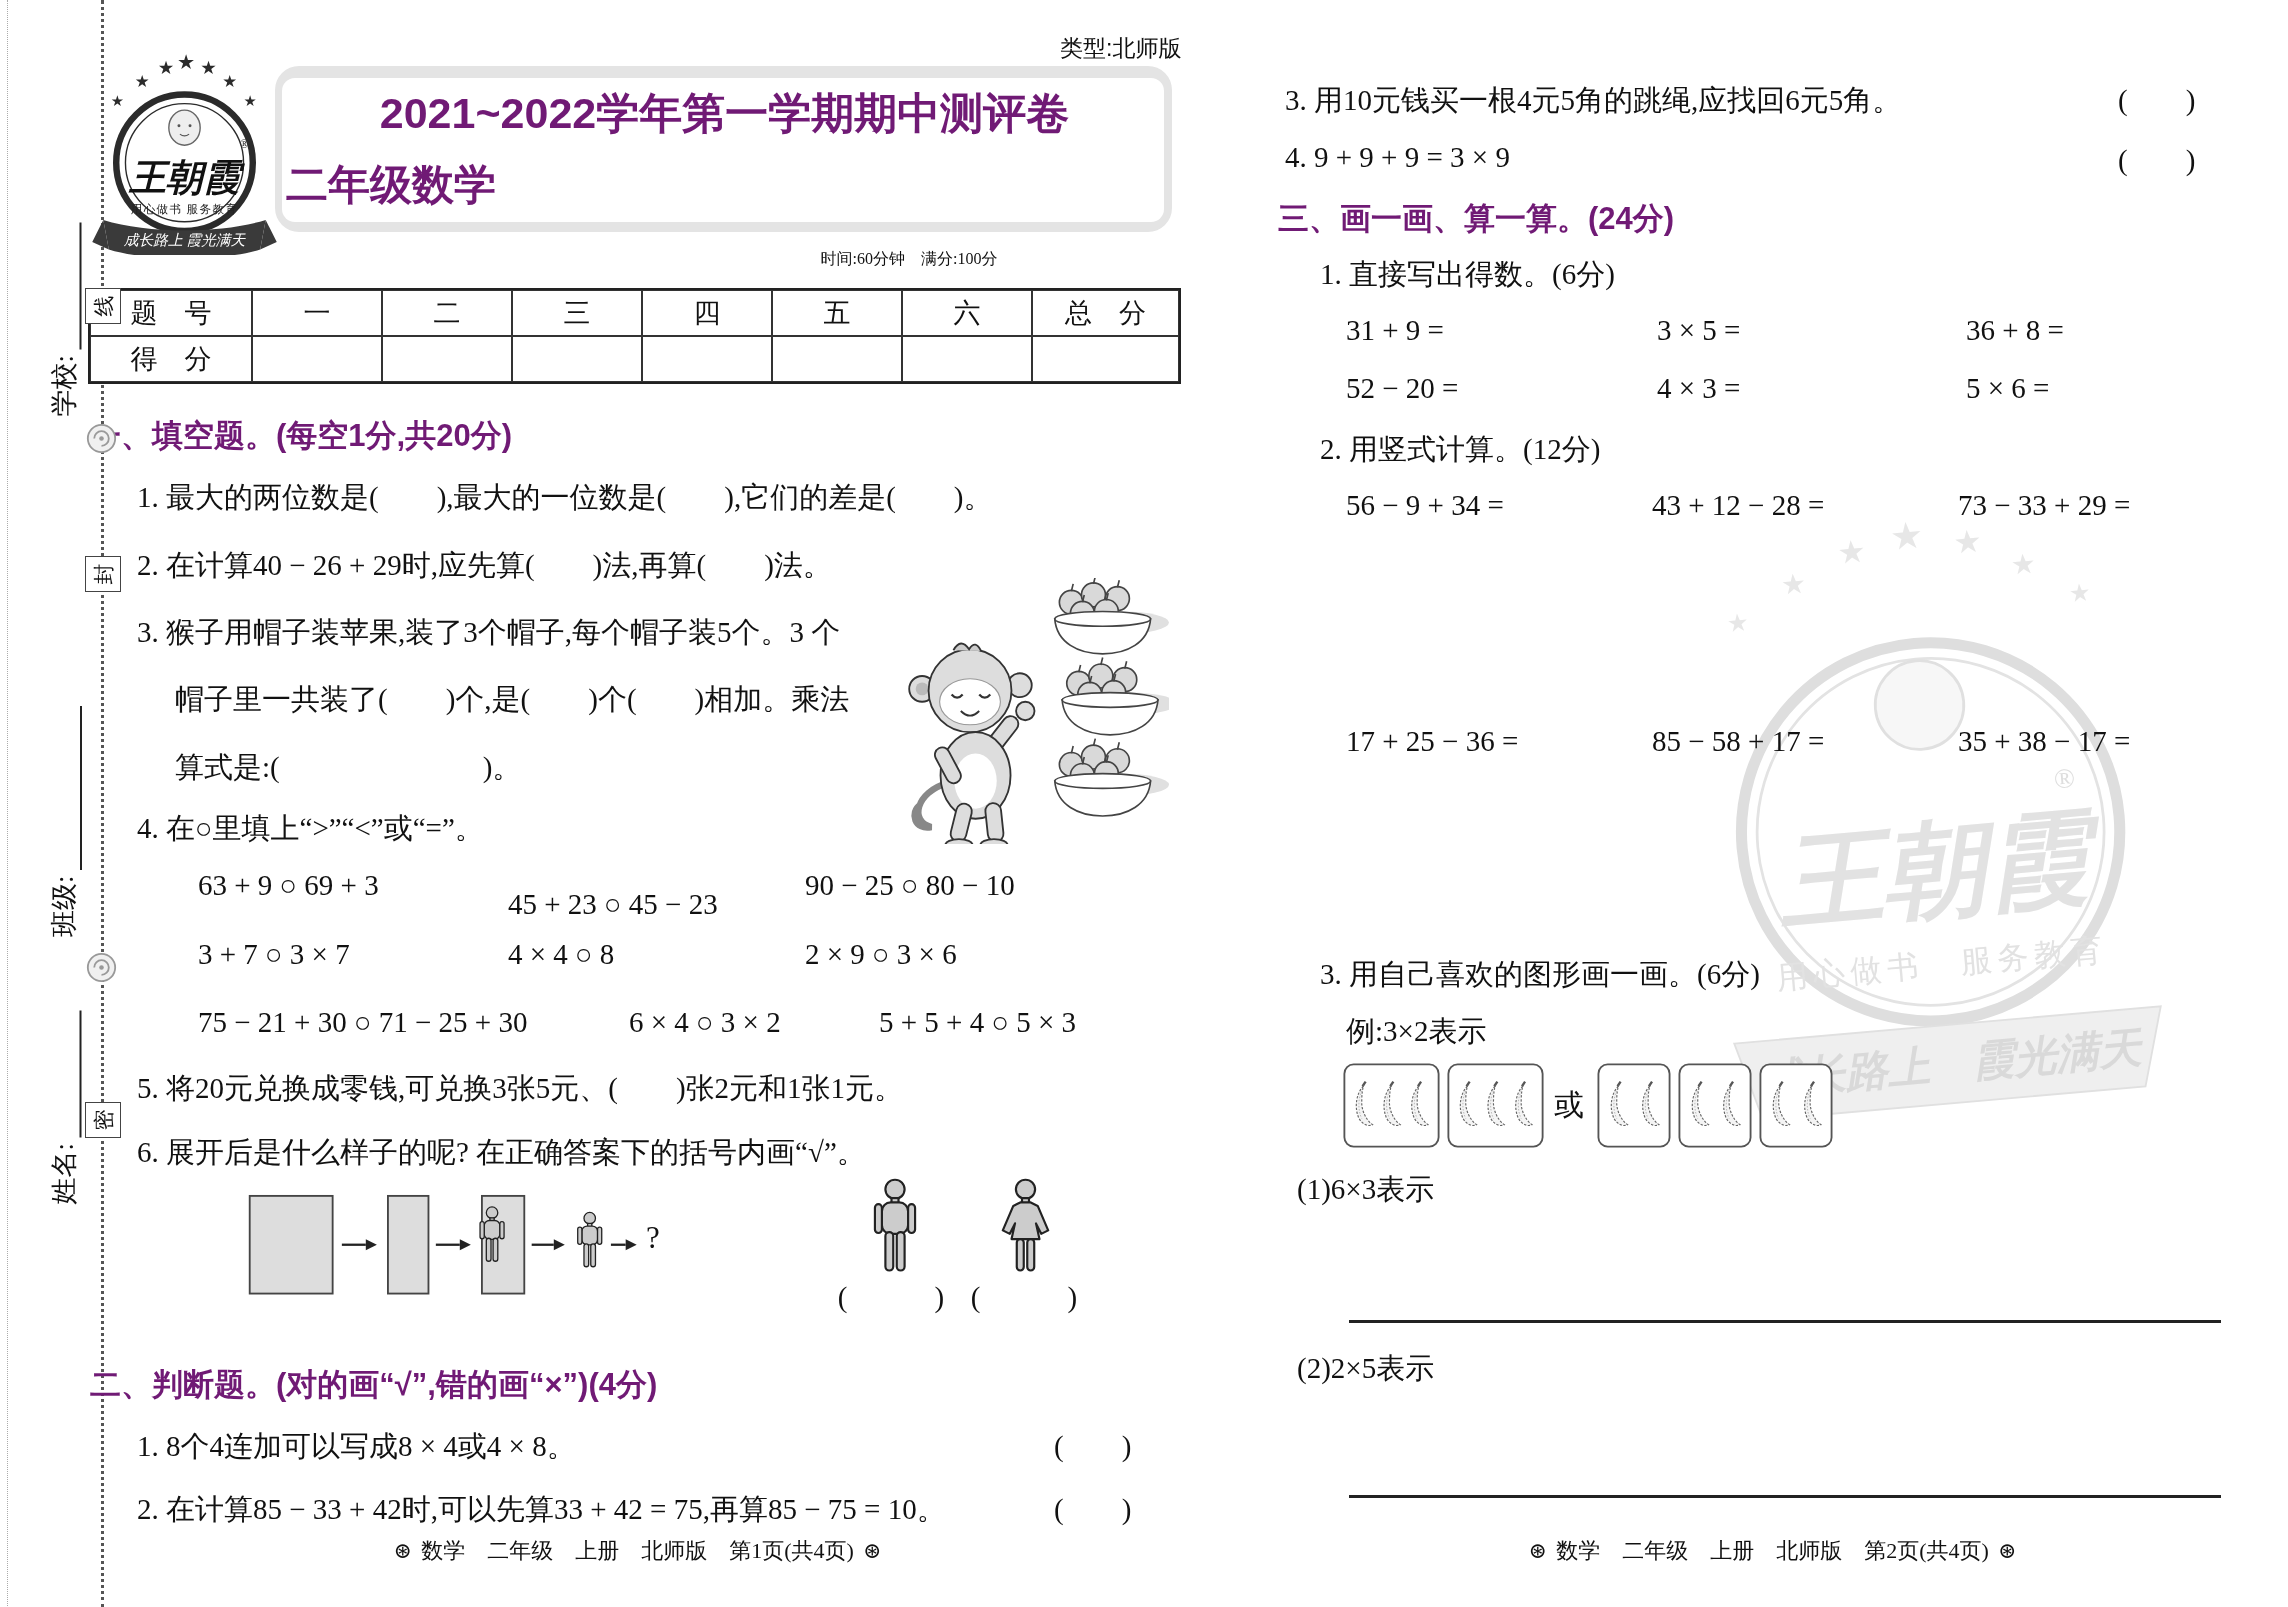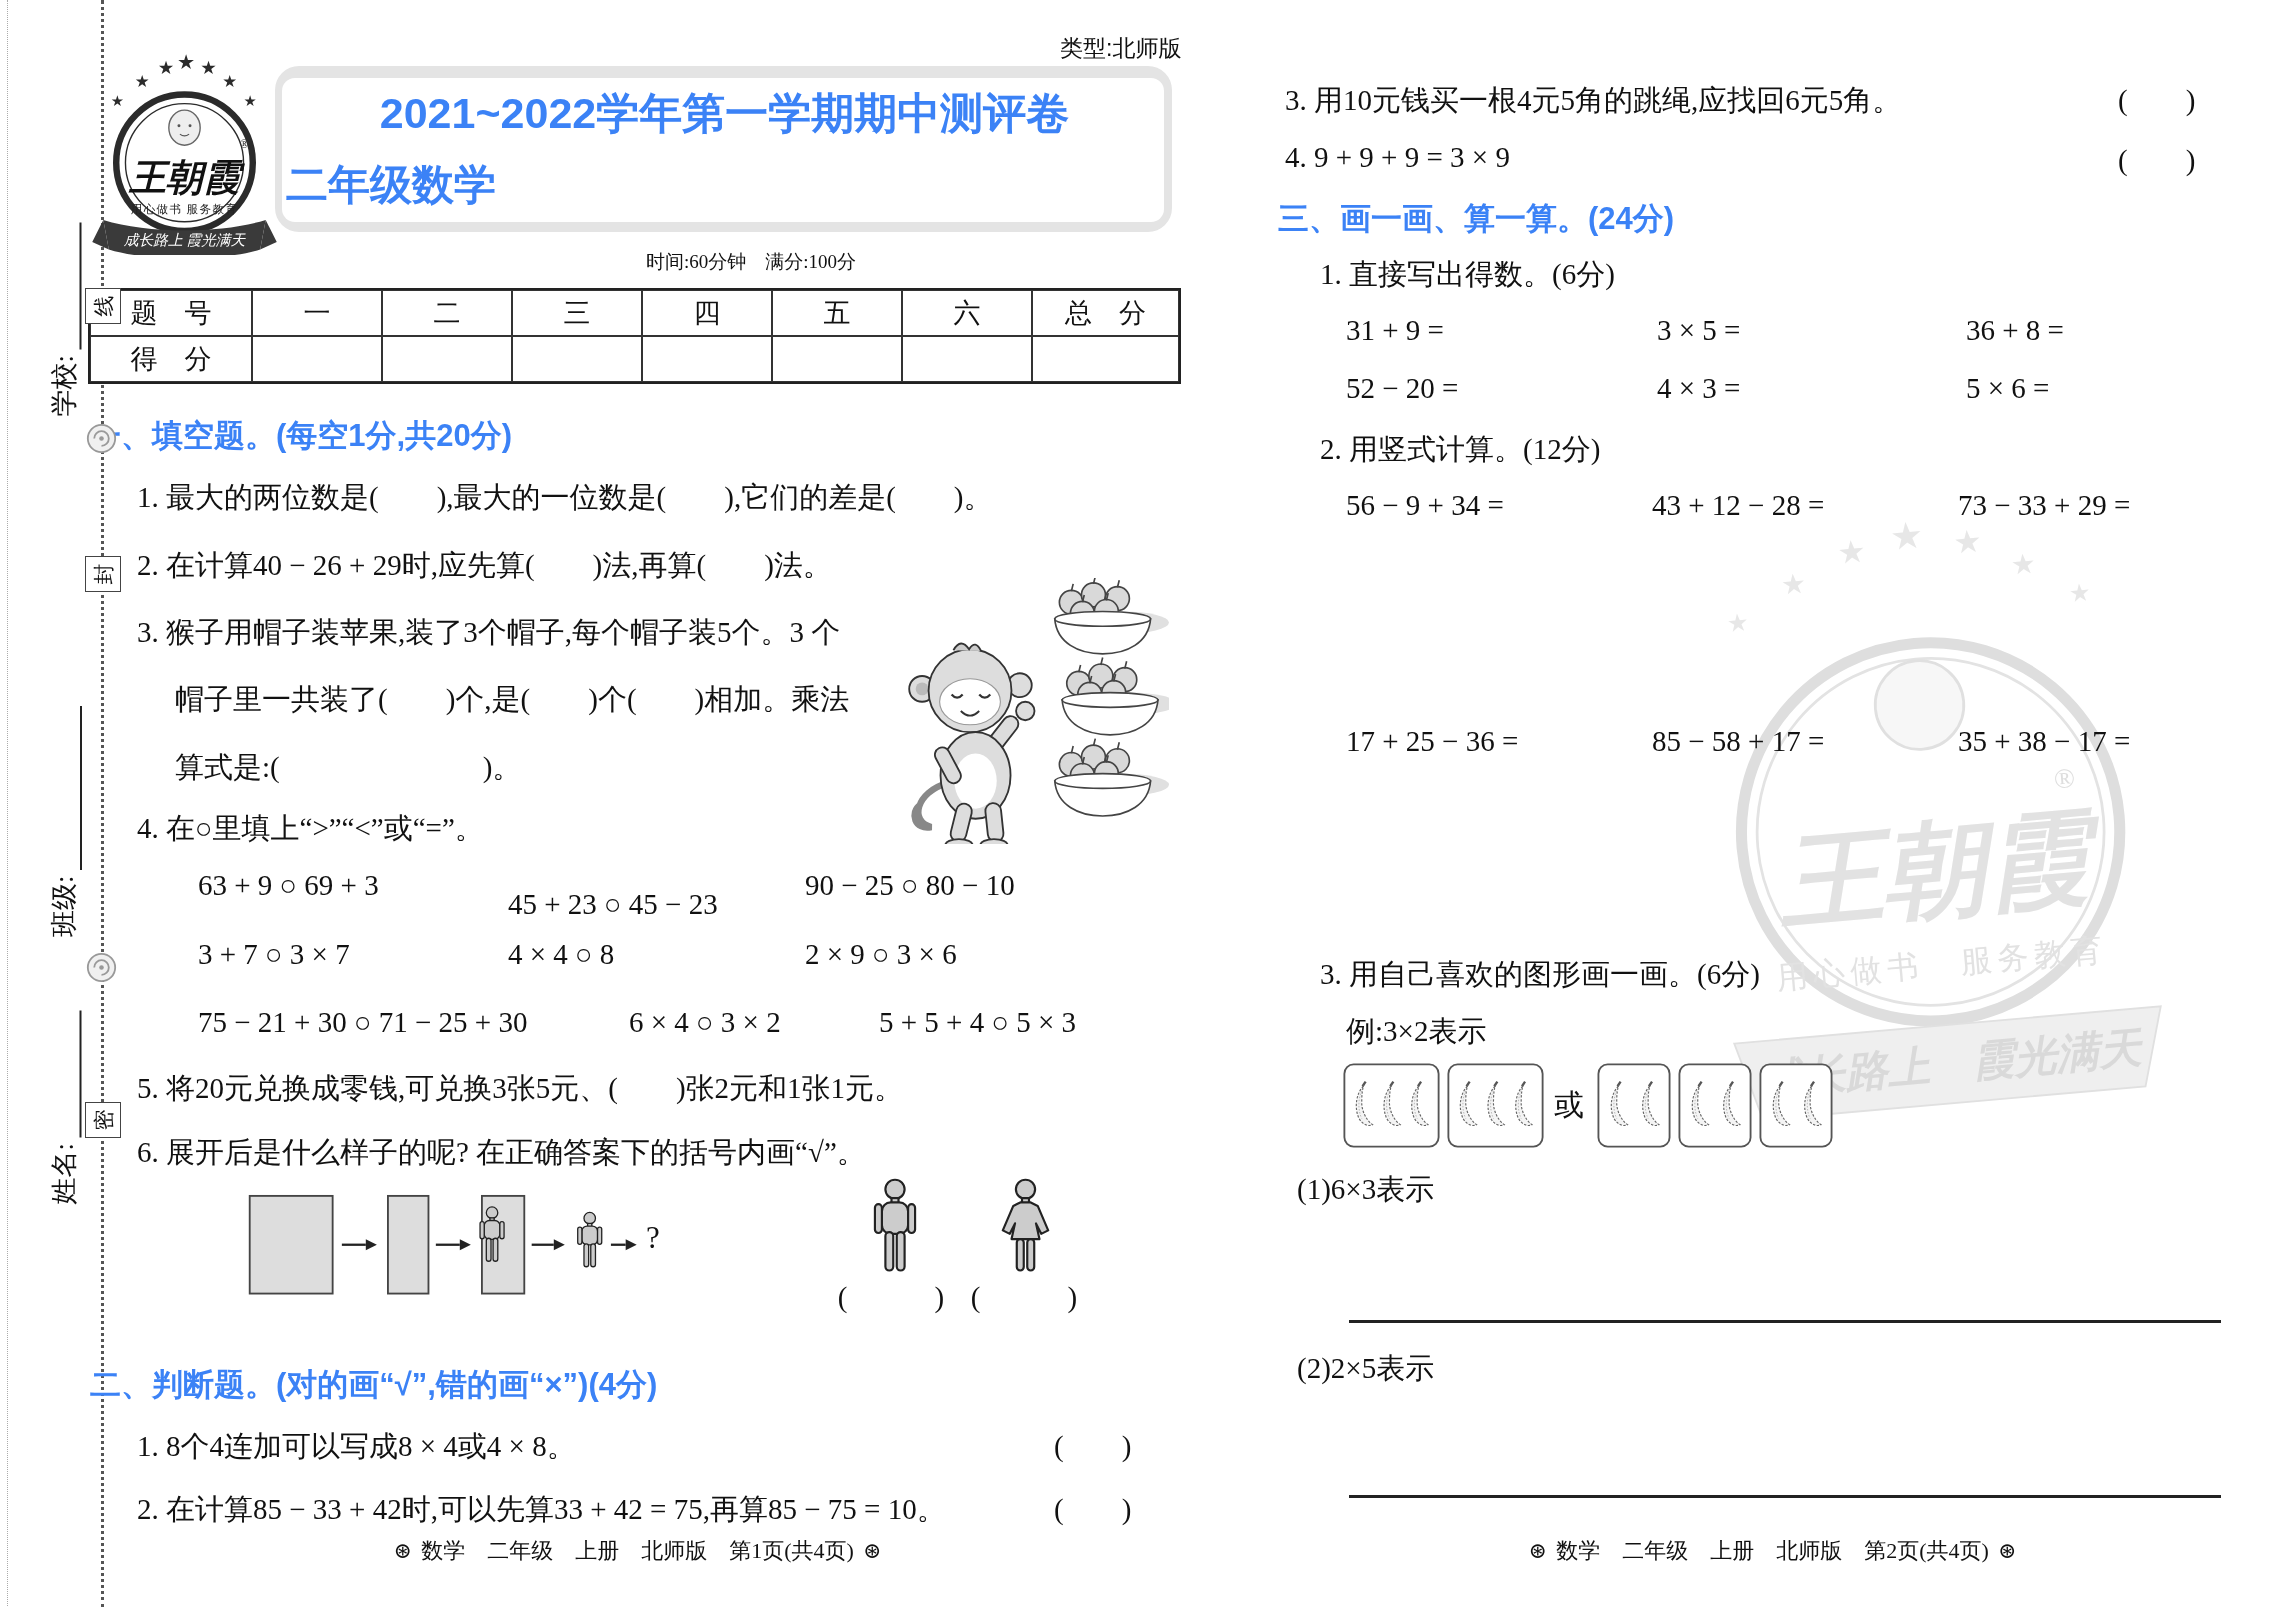--- a/index.html
+++ b/index.html
@@ -1,20 +1,20 @@
 <!DOCTYPE html>
 <html style="font-size:14.8px"><head>
 <meta charset="utf-8">
 <style>
   html,body{margin:0;padding:0;background:#fff;}
   .sheet{position:relative;width:2289px;height:1608px;background:#fff;overflow:hidden;
          font-family:"Liberation Serif","DejaVu Serif",serif;color:#111;}
   .abs{position:absolute;white-space:nowrap;}
   .serif{font-family:"Liberation Serif","DejaVu Serif",serif;font-size:29px;color:#111;}
-  .hei{font-family:"Liberation Sans","DejaVu Sans",sans-serif;font-weight:700;color:#3b82f6;}
+  .hei{font-family:"Liberation Sans","DejaVu Sans",sans-serif;font-weight:700;color:#701a75;}
   .sec{font-size:31px;}
   .small{font-size:23px;font-family:Liberation Sans, sans-serif;}
   .dotline{position:absolute;top:0;bottom:0;border-left:3.7px dotted #555;}
   .dotline2{position:absolute;top:0;bottom:0;border-left:1.8px dotted #aaa;}
   .mfield{position:absolute;height:41px;display:flex;align-items:flex-end;gap:5.5px;
           transform:rotate(-90deg);font-size:27px;}
   .mfield .blank{flex:1;border-bottom:2.3px solid #222;height:31px;}
   .sealbox{position:absolute;left:85px;width:34px;height:34px;border:1.8px solid #444;background:#fff;
            display:flex;align-items:center;justify-content:center;font-size:21px;z-index:3;}
   .sealbox span{transform:rotate(-90deg);display:block;}
@@ -151,21 +151,21 @@
     <path d="M95,89 q5,4 10,0" stroke="#555" stroke-width="1.3" fill="none"></path>
     <text x="160" y="104" font-size="13" fill="#333">®</text>
     <text x="100" y="150" text-anchor="middle" font-size="40" font-weight="bold" font-style="italic" fill="#111">王朝霞</text>
     <text x="100" y="174" text-anchor="middle" font-size="12.5" letter-spacing="1.5" fill="#222">用心做书 服务教育</text>
     <path d="M12,182 C60,197 140,197 188,182 L182,214 C140,227 60,227 18,214 Z" fill="#3a3a3a"></path>
     <polygon points="12,182 0,206 18,214" fill="#3a3a3a"></polygon>
     <polygon points="188,182 200,206 182,214" fill="#3a3a3a"></polygon>
     <text x="100" y="209" text-anchor="middle" font-size="16" font-style="italic" fill="#fff">成长路上 霞光满天</text>
   </svg>
 
-  <div class="abs serif" style="left:646px;top:249px;width:526px;text-align:left;font-size:19px">时间:60分钟　满分:100分</div>
+  <div class="abs serif" style="left:646px;top:249px;width:526px;text-align:center;font-size:16px">时间:60分钟　满分:100分</div>
 
   <div class="stable">
     <div>题　号</div>
     <div>一</div>
     <div>二</div>
     <div>三</div>
     <div>四</div>
     <div>五</div>
     <div>六</div>
     <div>总　分</div>

